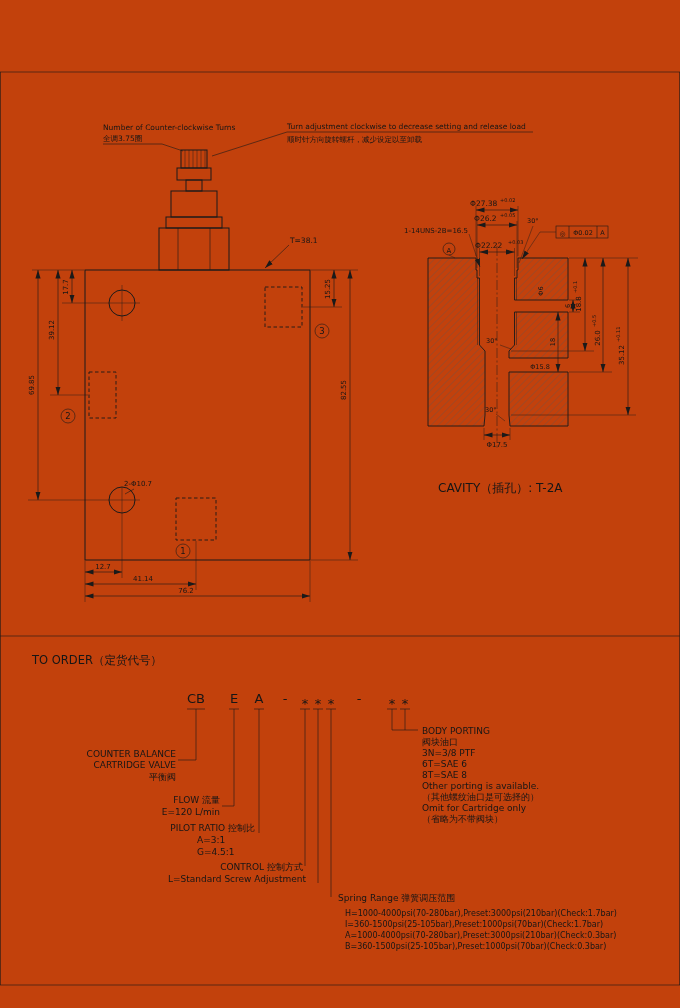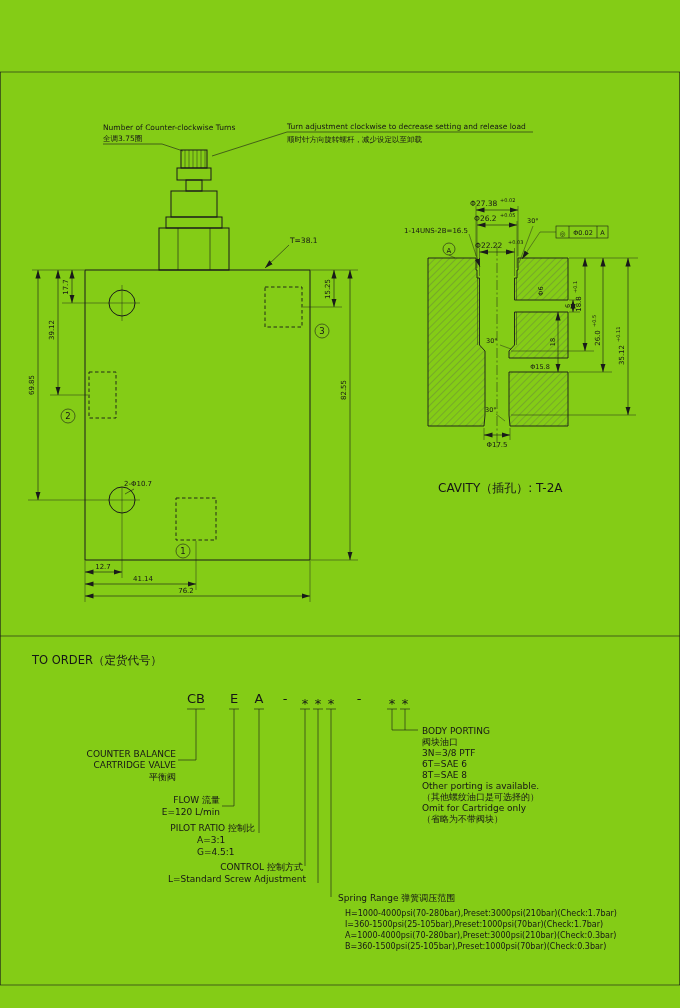--- a/index.html
+++ b/index.html
@@ -1,16 +1,16 @@
 <!DOCTYPE html>
 <html><head>
 <meta charset="utf-8">
 <style>
   html,body { margin:0; padding:0; background:#e8e8e8; }
-  .page { position:relative; width:680px; height:1008px; background:#84cc16; margin:0 auto; overflow:hidden; }
+  .page { position:relative; width:680px; height:1008px; background:#c2410c; margin:0 auto; overflow:hidden; }
   svg { display:block; }
   text { font-family:"DejaVu Sans","Liberation Sans",sans-serif; fill:#161616; }
   .t5{font-size:5px}.t65{font-size:6.5px}.t7{font-size:7px}.t75{font-size:7.5px}
   .t8{font-size:8px}.t85{font-size:8.5px}.t9{font-size:9px}.t115{font-size:11.5px}
   .t12{font-size:12px}.t13{font-size:13px}
   .mid{text-anchor:middle}.end{text-anchor:end}
   .ln{stroke:#1a1a1a;stroke-width:1;fill:none}
   .thin{stroke:#1a1a1a;stroke-width:0.6;fill:none}
   .xthin{stroke:#1a1a1a;stroke-width:0.45;fill:none}
   .dashed{stroke:#1a1a1a;stroke-width:0.9;fill:none;stroke-dasharray:3.5 2.5}

